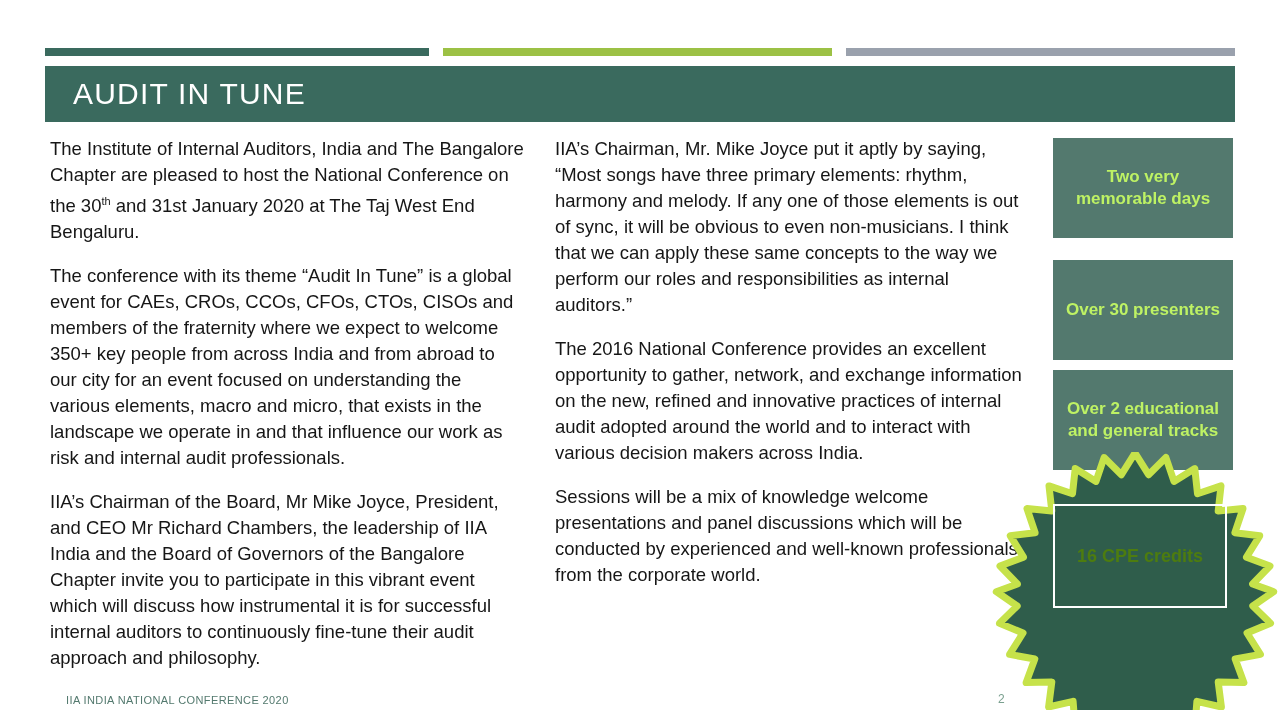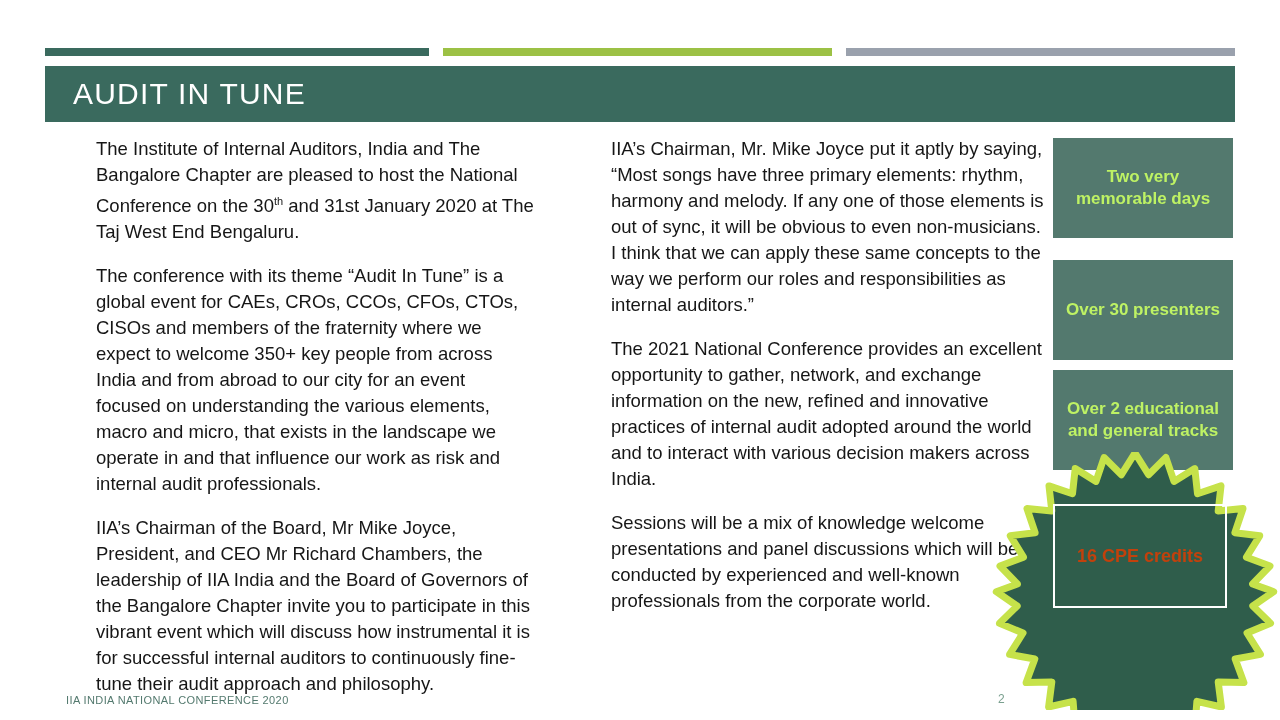--- a/index.html
+++ b/index.html
@@ -49,21 +49,21 @@
   }
 
   
   .columns {
     position: absolute;
     top: 136px; left: 50px;
     width: 1000px;
     display: flex;
     gap: 30px;
   }
-  .col { width: 475px; margin-left: 46px; }
+  .col { width: 475px; }
   .col p {
     margin: 0 0 18px 0;
     font-size: 18.5px;
     line-height: 26px;
     color: #161616;
     text-align: left;
   }
   .col p sup { font-size: 11px; vertical-align: super; }
 
   
@@ -97,21 +97,21 @@
   }
   .starburst-wrap svg { display: block; }
   .star-label {
     position: absolute;
     left: 1053px; top: 504px;
     width: 174px; height: 104px;
     border: 2px solid #ffffff;
     display: flex;
     align-items: center;
     justify-content: center;
-    color: #c2410c;
+    color: #4d7c0f;
     font-weight: bold;
     font-size: 18px;
     text-align: center;
   }
 
   
   .footer-left {
     position: absolute;
     left: 66px; bottom: 14px;
     font-size: 11px;
@@ -145,21 +145,21 @@
   <div class="columns">
 
     <div class="col">
       <p><span>The Institute of Internal Auditors, India and The Bangalore Chapter are pleased to host the National Conference on the 30</span><sup>th</sup><span> and 31st January 2020 at The Taj West End Bengaluru.</span></p>
       <p>The conference with its theme “Audit In Tune” is a global event for CAEs, CROs, CCOs, CFOs, CTOs, CISOs and members of the fraternity where we expect to welcome 350+ key people from across India and from abroad to our city for an event focused on understanding the various elements, macro and micro, that exists in the landscape we operate in and that influence our work as risk and internal audit professionals.</p>
       <p>IIA’s Chairman of the Board, Mr Mike Joyce, President, and CEO Mr Richard Chambers, the leadership of IIA India and the Board of Governors of the Bangalore Chapter invite you to participate in this vibrant event which will discuss how instrumental it is for successful internal auditors to continuously fine-tune their audit approach and philosophy.</p>
     </div>
 
     <div class="col">
       <p>IIA’s Chairman, Mr. Mike Joyce put it aptly by saying, “Most songs have three primary elements: rhythm, harmony and melody. If any one of those elements is out of sync, it will be obvious to even non-musicians. I think that we can apply these same concepts to the way we perform our roles and responsibilities as internal auditors.”</p>
-      <p>The 2021 National Conference provides an excellent opportunity to gather, network, and exchange information on the new, refined and innovative practices of internal audit adopted around the world and to interact with various decision makers across India.</p>
+      <p>The 2016 National Conference provides an excellent opportunity to gather, network, and exchange information on the new, refined and innovative practices of internal audit adopted around the world and to interact with various decision makers across India.</p>
       <p>Sessions will be a mix of knowledge welcome presentations and panel discussions which will be conducted by experienced and well-known professionals from the corporate world.</p>
     </div>
 
   </div>
 
   <div class="callouts">
     <div class="callout callout-1">Two  very memorable days</div>
     <div class="callout callout-2">Over 30 presenters</div>
     <div class="callout callout-3">Over 2 educational and general tracks</div>
   </div>

